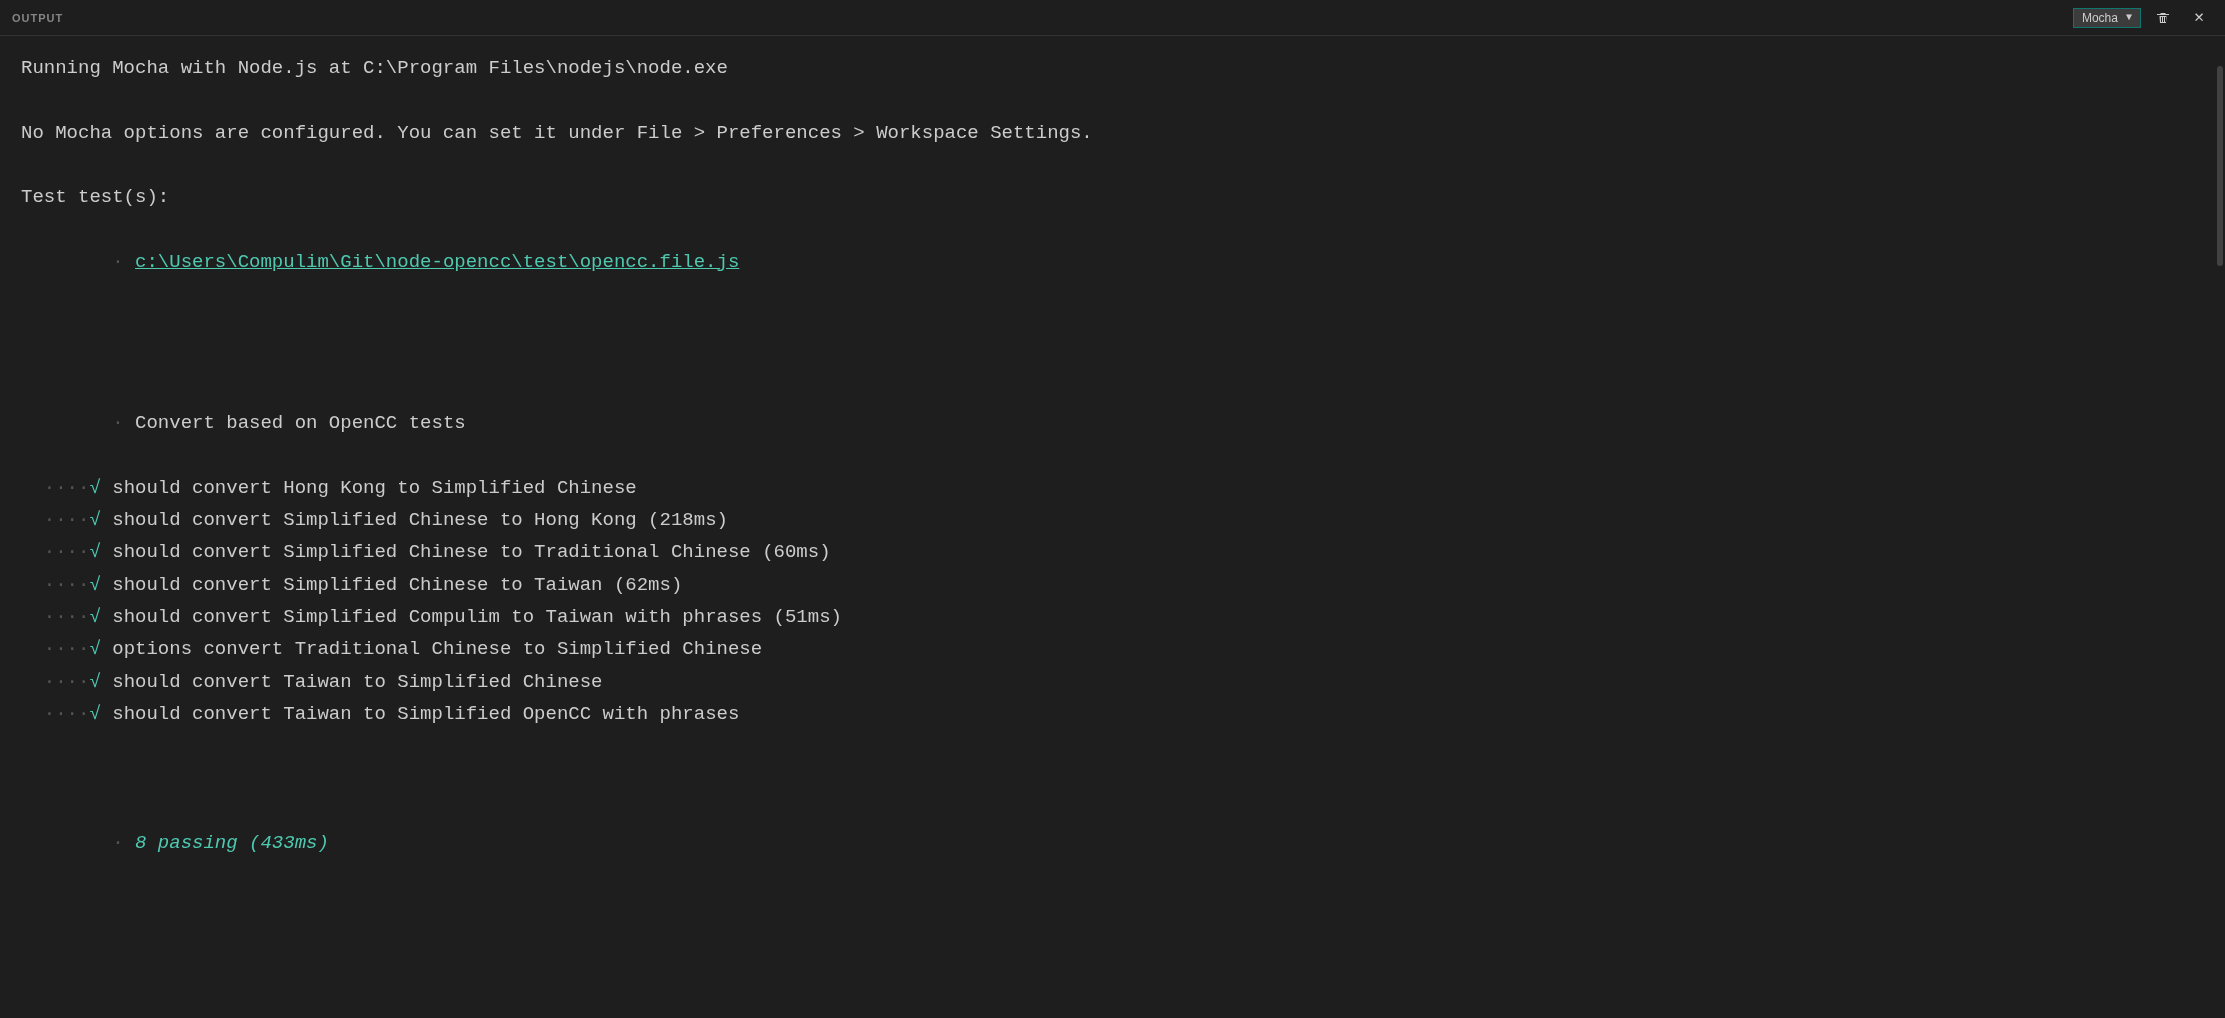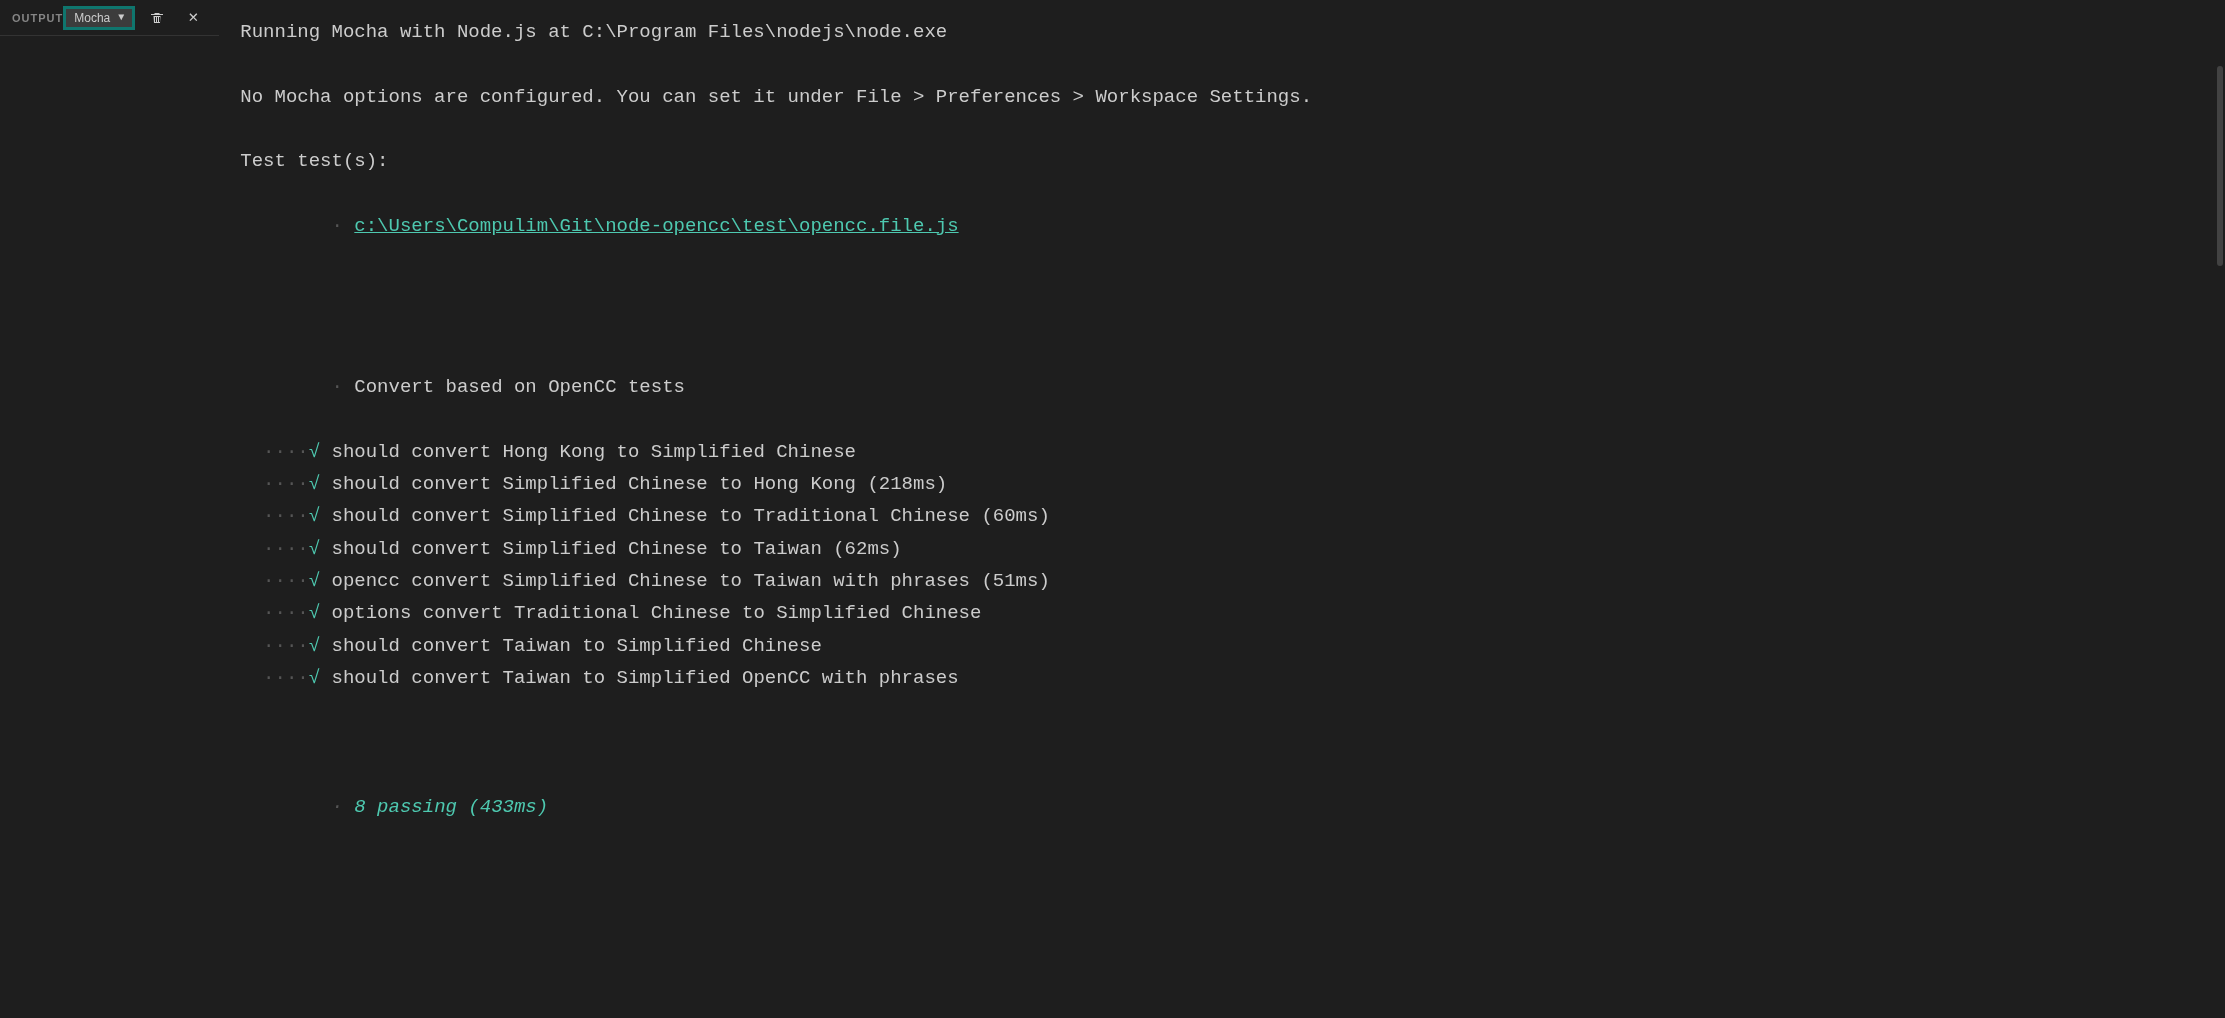--- a/index.html
+++ b/index.html
@@ -14,21 +14,21 @@
       font-family: 'Courier New', Courier, monospace;
       font-size: 14px;
       width: 2225px;
       height: 1018px;
       overflow: hidden;
       position: relative;
     }
 
     .output-panel {
       display: flex;
-      flex-direction: row;
+      flex-direction: column;
       height: 100%;
       background-color: #1e1e1e;
     }
 
     .output-header {
       display: flex;
       align-items: center;
       justify-content: space-between;
       padding: 6px 12px;
       background-color: #1e1e1e;
@@ -49,21 +49,21 @@
     .header-right {
       display: flex;
       align-items: center;
       gap: 8px;
     }
 
     .dropdown-container {
       display: flex;
       align-items: center;
       background-color: #3c3c3c;
-      border: 3px solid #0f766e;
+      border: 1px solid #0f766e;
       padding: 2px 8px;
       cursor: pointer;
       position: relative;
     }
 
     .dropdown-label {
       color: #cccccc;
       font-family: 'Segoe UI', sans-serif;
       font-size: 12px;
       margin-right: 8px;
@@ -198,21 +198,21 @@
     <span class="line-empty"></span>
     <span class="line">
       <span class="dots">  · </span><span>Convert based on OpenCC tests</span>
     </span>
 
     <div id="test-lines">
         <span class="line"><span class="dots">  ····</span><span class="pass-mark">√</span><span> should convert Hong Kong to Simplified Chinese</span></span>
         <span class="line"><span class="dots">  ····</span><span class="pass-mark">√</span><span> should convert Simplified Chinese to Hong Kong (218ms)</span></span>
         <span class="line"><span class="dots">  ····</span><span class="pass-mark">√</span><span> should convert Simplified Chinese to Traditional Chinese (60ms)</span></span>
         <span class="line"><span class="dots">  ····</span><span class="pass-mark">√</span><span> should convert Simplified Chinese to Taiwan (62ms)</span></span>
-        <span class="line"><span class="dots">  ····</span><span class="pass-mark">√</span><span> opencc convert Simplified Chinese to Taiwan with phrases (51ms)</span></span>
+        <span class="line"><span class="dots">  ····</span><span class="pass-mark">√</span><span> should convert Simplified Compulim to Taiwan with phrases (51ms)</span></span>
         <span class="line"><span class="dots">  ····</span><span class="pass-mark">√</span><span> options convert Traditional Chinese to Simplified Chinese</span></span>
         <span class="line"><span class="dots">  ····</span><span class="pass-mark">√</span><span> should convert Taiwan to Simplified Chinese</span></span>
         <span class="line"><span class="dots">  ····</span><span class="pass-mark">√</span><span> should convert Taiwan to Simplified OpenCC with phrases</span></span>
       </div>
 
     <span class="line-empty"></span>
     <span class="line-empty"></span>
     <span class="line passing-line">
       <span class="dots">  · </span><span>8 passing (433ms)</span>
     </span>

